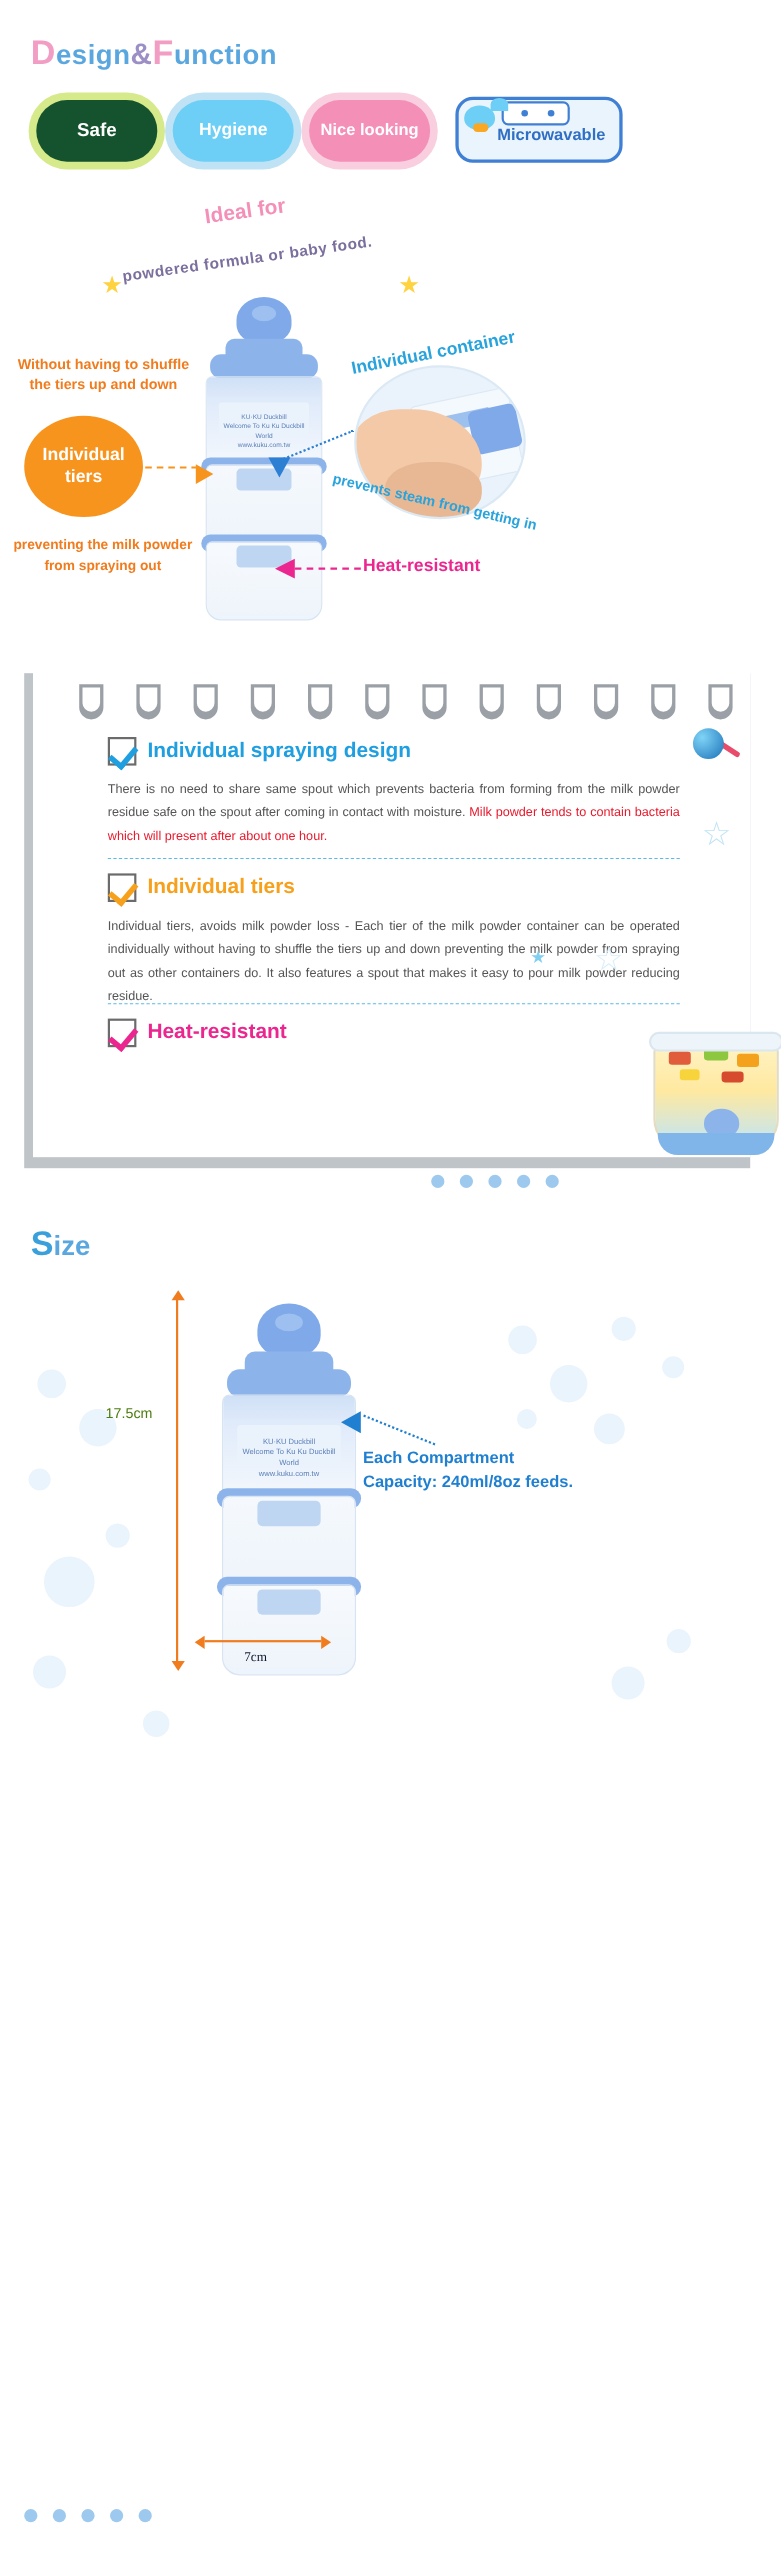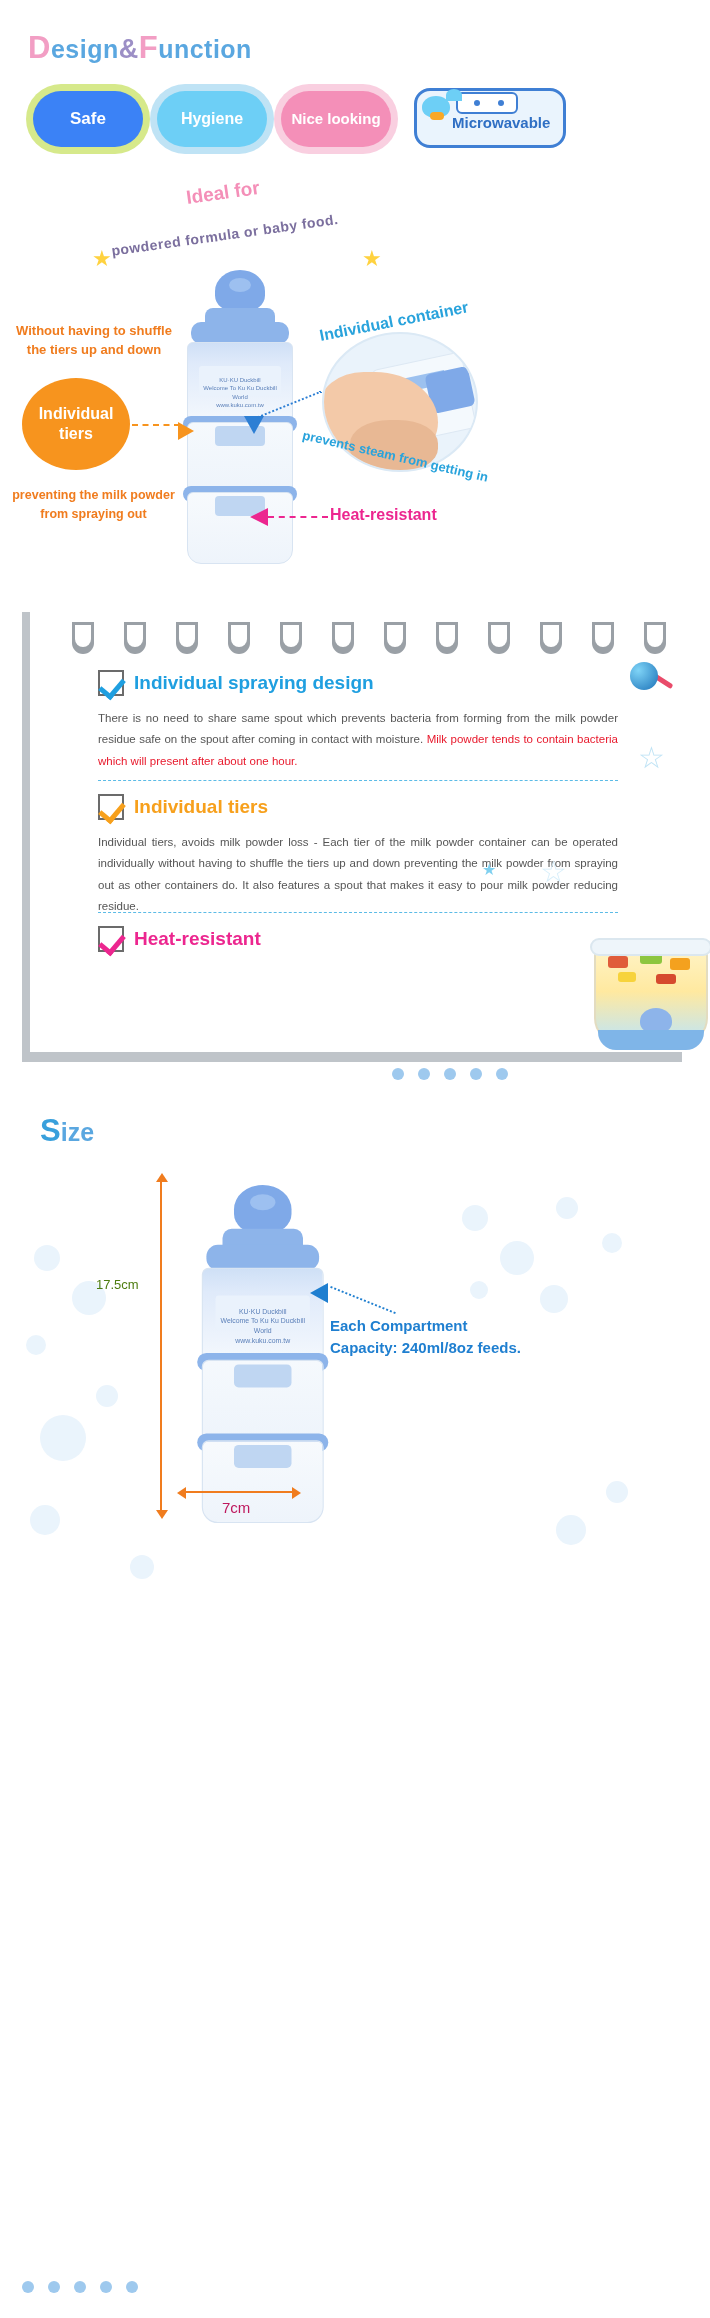--- a/index.html
+++ b/index.html
@@ -16,21 +16,21 @@
   
   .sec1 { position:relative; height:600px; }
   .title-df { position:absolute; left:28px; top:30px; font-size:25px; font-weight:bold; color:#5aa7e0; letter-spacing:0.5px; }
   .title-df .cap { color:#f29ec4; font-size:31px; }
   .title-df .amp { color:#9c8fc6; font-size:27px; }
 
   .pills { position:absolute; left:26px; top:84px; width:660px; height:72px; }
   .pill { position:absolute; width:110px; height:56px; border-radius:28px; display:flex; align-items:center; justify-content:center; text-align:center; font-weight:bold; color:#fff; font-size:17px; line-height:1.05; }
   .pill-outer { position:absolute; width:124px; height:70px; border-radius:35px; }
   .p1o { left:0; top:0; background:#d6e98b; }
-  .p1 { left:7px; top:7px; background:#3b82f6; }
+  .p1 { left:7px; top:7px; background:#14532d; }
   .p2o { left:124px; top:0; background:#bfe3f5; }
   .p2 { left:131px; top:7px; background:#6dcff6; font-size:16px; }
   .p3o { left:248px; top:0; background:#f9cfe0; }
   .p3 { left:255px; top:7px; background:#f48fb8; font-size:15px; }
   .micro-outer { position:absolute; left:380px; top:0px; width:168px; height:70px; }
   .micro-box { position:absolute; left:8px; top:4px; width:152px; height:60px; border:3px solid #3f7fd4; border-radius:16px; background:#eaf4fd; }
   .micro-txt { position:absolute; left:46px; top:30px; color:#2f6fc4; font-weight:bold; font-size:15px; }
   .micro-face { position:absolute; left:50px; top:8px; width:62px; height:22px; border:2px solid #3f7fd4; border-radius:6px; background:#fff; }
   .micro-eye { position:absolute; width:6px; height:6px; border-radius:50%; background:#3f7fd4; top:6px; }
   .micro-ear { position:absolute; left:24px; top:-7px; width:16px; height:12px; border-radius:50% 50% 0 0; background:#6dcff6; }
@@ -124,35 +124,35 @@
   .cup-base { position:absolute; left:8px; top:100px; width:106px; height:20px; background:#7fb5e8; border-radius:0 0 18px 18px; }
   .bit { position:absolute; border-radius:3px; }
   .food-duck { position:absolute; left:44px; top:58px; width:32px; height:26px; background:#8db4ea; border-radius:50% 50% 45% 45%; }
 
   .dots { position:absolute; left:392px; width:130px; height:12px; display:flex; gap:14px; }
   .dot { width:12px; height:12px; border-radius:50%; background:#9ec9ee; }
 
   
   .sec3 { position:absolute; left:0; top:1085px; width:710px; height:1233px; background:#fff; }
   .bg-dot { position:absolute; border-radius:50%; background:#eaf4fc; }
-  .title-size { position:absolute; left:40px; top:28px; font-size:25px; font-weight:bold; color:#5aa7e0; }
+  .title-size { position:absolute; left:28px; top:28px; font-size:25px; font-weight:bold; color:#5aa7e0; }
   .title-size .cap { color:#39a0dc; font-size:31px; }
 
   .prod2 { position:absolute; left:188px; top:100px; width:150px; height:320px; transform:scale(1.15); transform-origin: top left; }
   .dim-v { position:absolute; left:160px; top:96px; width:0; height:330px; border-left:2px solid #f07c1e; }
   .dim-v:before, .dim-v:after { content:""; position:absolute; left:-6px; width:0; height:0; border-left:6px solid transparent; border-right:6px solid transparent; }
   .dim-v:before { top:-8px; border-bottom:9px solid #f07c1e; }
   .dim-v:after { bottom:-8px; border-top:9px solid #f07c1e; }
   .dim-v-label { position:absolute; left:96px; top:192px; font-size:13px; color:#4d7c0f; }
 
   .dim-h { position:absolute; left:186px; top:406px; width:106px; height:0; border-top:2px solid #f07c1e; }
   .dim-h:before, .dim-h:after { content:""; position:absolute; top:-6px; width:0; height:0; border-top:6px solid transparent; border-bottom:6px solid transparent; }
   .dim-h:before { left:-9px; border-right:9px solid #f07c1e; }
   .dim-h:after { right:-9px; border-left:9px solid #f07c1e; }
-  .dim-h-label { position:absolute; left:222px; top:414px; font-size:15px; color:#be185d; }
+  .dim-h-label { position:absolute; left:222px; top:414px; font-size:12px; color:#0f172a;font-family:Liberation Serif, serif; }
 
   .cap-note { position:absolute; left:330px; top:230px; width:200px; text-align:left; font-size:15px; font-weight:bold; color:#1f7fd0; line-height:1.45; }
   .arrow-blue2 { position:absolute; left:310px; top:198px; width:0; height:0; border-top:10px solid transparent; border-bottom:10px solid transparent; border-right:18px solid #1f7fd0; }
   .dots2 { position:absolute; left:22px; top:1196px; width:130px; height:12px; display:flex; gap:14px; }
 </style>
 </head>
 <body>
 
 <div class="page">
 

